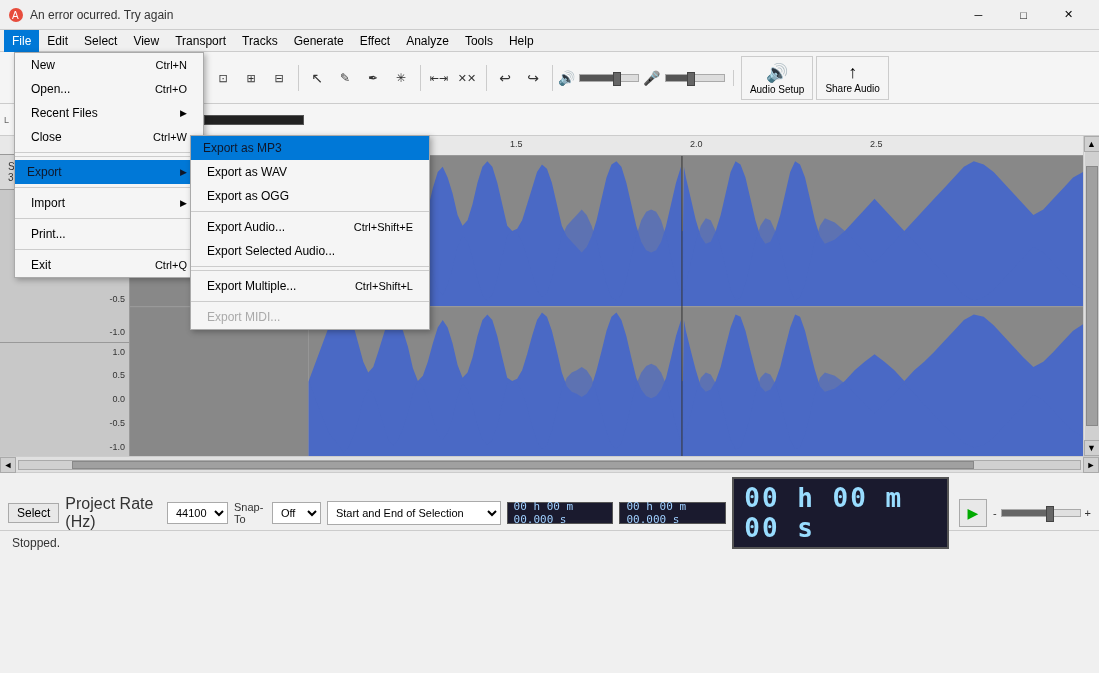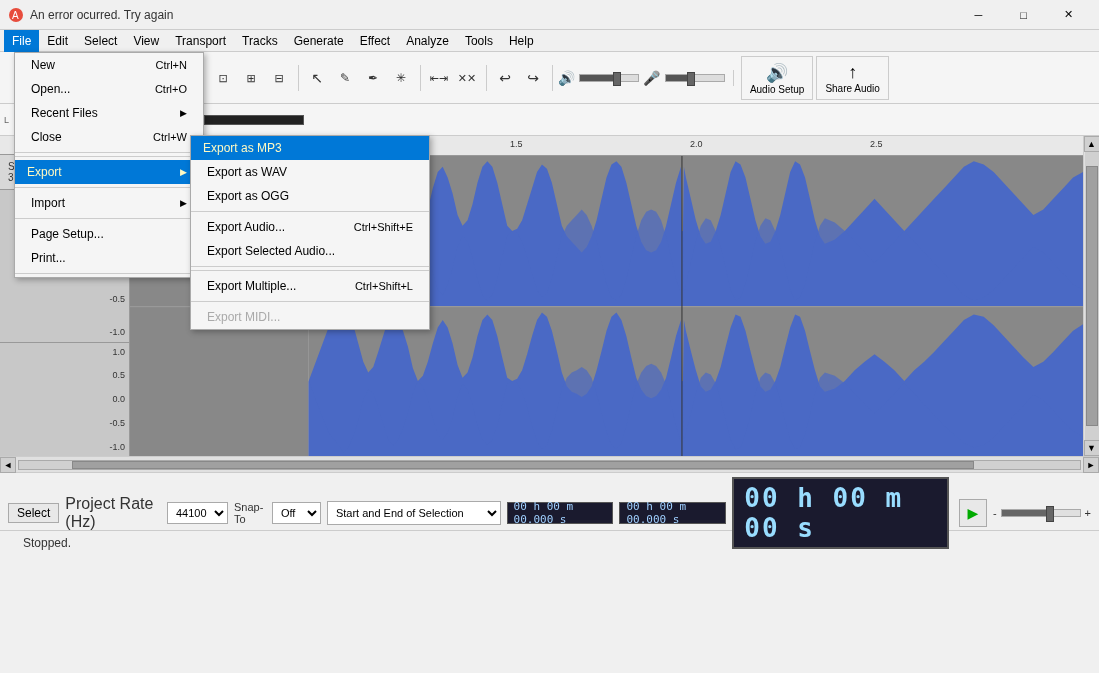--- a/index.html
+++ b/index.html
@@ -133,21 +133,21 @@
     .dropdown-item {
       padding: 5px 16px 5px 16px;
       cursor: pointer;
       font-size: 12px;
       color: #000;
       display: flex;
       align-items: center;
       justify-content: space-between;
       white-space: nowrap;
     }
-    .dropdown-item.active { background: #0078d7; color: #fef9c3; padding-left: 12px; }
+    .dropdown-item.active { background: #0078d7; color: #0f172a; padding-left: 12px; }
     .dropdown-item.disabled { color: #aaa; cursor: default; }
     .dropdown-item.has-sub::after { content: '▶'; font-size: 9px; margin-left: 8px; }
     .dropdown-separator { height: 1px; background: #ccc; margin: 3px 0; }
     .dropdown-shortcut { font-size: 11px; color: inherit; margin-left: 20px; }
 
     
     #export-submenu {
       position: absolute;
       left: 190px;
       top: 135px;
@@ -398,21 +398,21 @@
     <div style="display:flex;align-items:center;gap:4px;">
       <span style="font-size:11px;color:#333;">-</span>
       <div style="width:80px;height:8px;background:linear-gradient(to right,#666 60%,#e0e0e0 60%);border:1px solid #aaa;cursor:pointer;position:relative;">
         <div style="position:absolute;left:57%;top:-4px;width:8px;height:16px;background:#666;border:1px solid #444;cursor:pointer;"></div>
       </div>
       <span style="font-size:11px;color:#333;">+</span>
     </div>
   </div>
 </div>
 
-<div id="statusbar" style="height:24px;background:#f0f0f0;border-top:1px solid #ccc;display:flex;align-items:center;padding:0 23px;font-size:12px;color:#333;">
+<div id="statusbar" style="height:24px;background:#f0f0f0;border-top:1px solid #ccc;display:flex;align-items:center;padding:0 12px;font-size:12px;color:#333;">
   <span>Stopped.</span>
 </div>
 
 <div id="file-menu-dropdown">
   <div class="dropdown-item">
     <span>New</span>
     <span class="dropdown-shortcut">Ctrl+N</span>
   </div>
   <div class="dropdown-item">
     <span>Open...</span>
@@ -429,26 +429,27 @@
   <div class="dropdown-separator"></div>
   <div class="dropdown-item has-sub active">
     <span>Export</span>
   </div>
   <div class="dropdown-separator"></div>
   <div class="dropdown-item has-sub">
     <span>Import</span>
   </div>
   <div class="dropdown-separator"></div>
   <div class="dropdown-item">
-    <span>Page Setup...</span>
-  </div>
-  <div class="dropdown-item">
     <span>Print...</span>
   </div>
   <div class="dropdown-separator"></div>
+  <div class="dropdown-item">
+    <span>Exit</span>
+    <span class="dropdown-shortcut">Ctrl+Q</span>
+  </div>
 </div>
 
 <div id="export-submenu">
   <div class="dropdown-item active">
     <span>Export as MP3</span>
   </div>
   <div class="dropdown-item">
     <span>Export as WAV</span>
   </div>
   <div class="dropdown-item">

